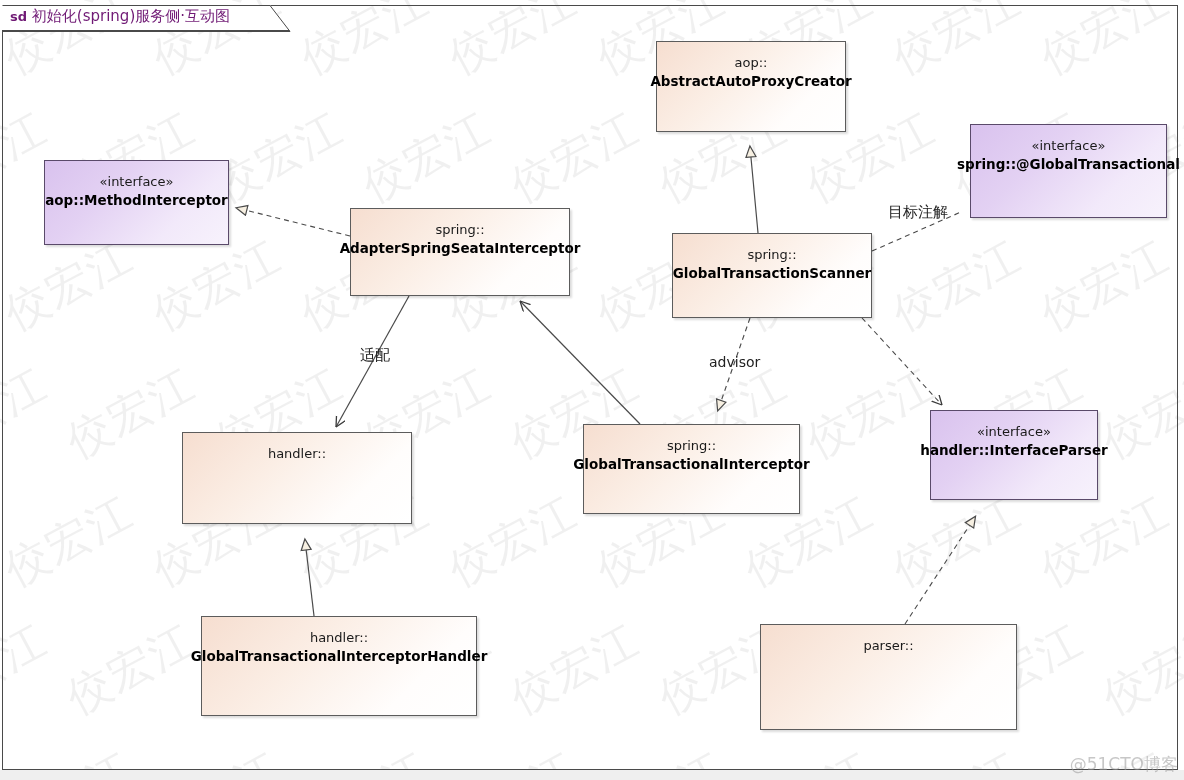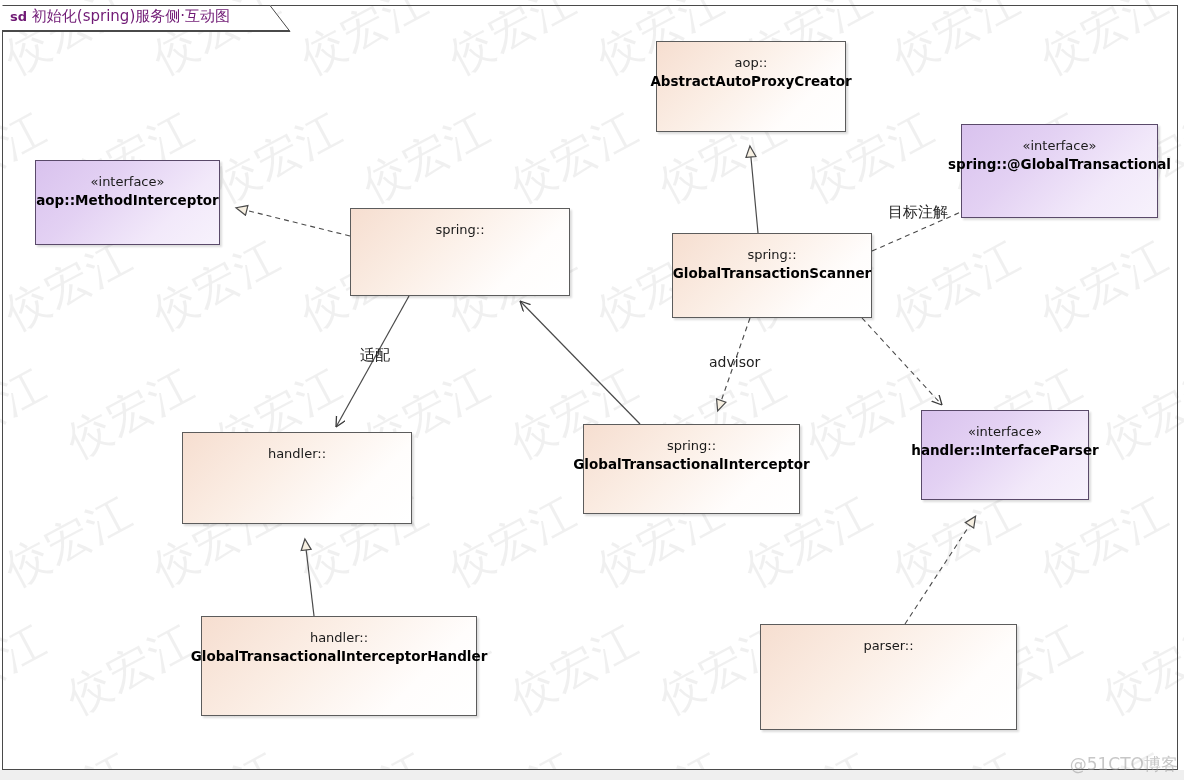--- a/index.html
+++ b/index.html
@@ -100,20 +100,21 @@
     font-size:13px;
     color:#1a1a1a;
     font-family:"DejaVu Sans","Liberation Sans",sans-serif;
   }
   .cls{
     background:linear-gradient(135deg,#f6ded0 0%,#fbeee5 38%,#fffdfc 75%,#ffffff 100%);
   }
   .iface{
     background:linear-gradient(135deg,#d9c2ee 0%,#e3d1f3 35%,#f2e9fa 72%,#f7f2fc 100%);
     border-color:#5a4a6a;
+    margin-left:9px;
   }
 
   
   .elabel{
     position:absolute;
     z-index:4;
     font-size:14px;
     color:#222;
     background:transparent;
     white-space:nowrap;
@@ -277,20 +278,21 @@
   <div class="node iface" style="left:961px;top:124px;width:197px;height:94px;">
     <div class="txt">
       <span class="stereo">«interface»</span>
       <span class="ns">spring::@GlobalTransactional</span>
     </div>
   </div>
 
   <div class="node cls" style="left:350px;top:208px;width:220px;height:88px;">
     <div class="txt">
       <span class="stereo">spring::</span>
+      <span class="ns">AdapterSpringSeataInterceptor</span>
     </div>
   </div>
 
   <div class="node cls" style="left:672px;top:233px;width:200px;height:85px;">
     <div class="txt">
       <span class="stereo">spring::</span>
       <span class="ns">GlobalTransactionScanner</span>
     </div>
   </div>
 

